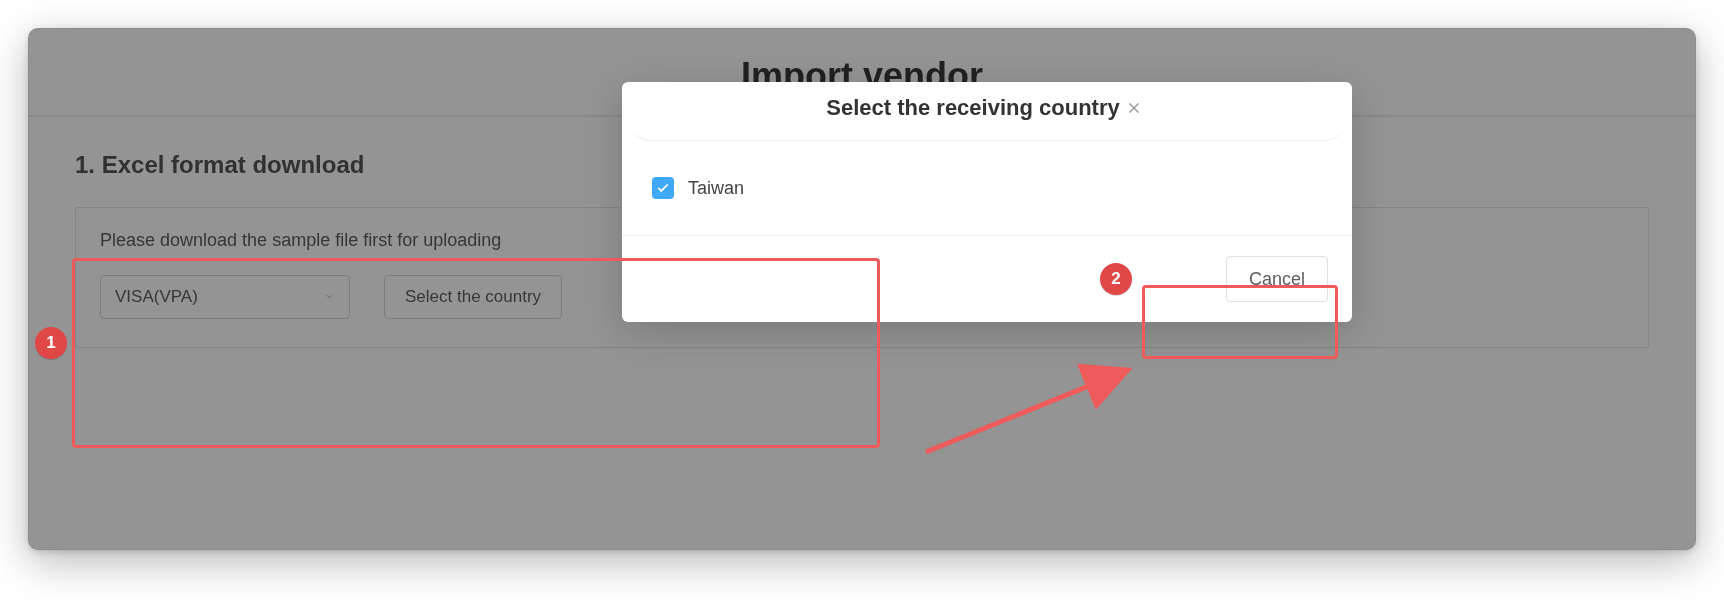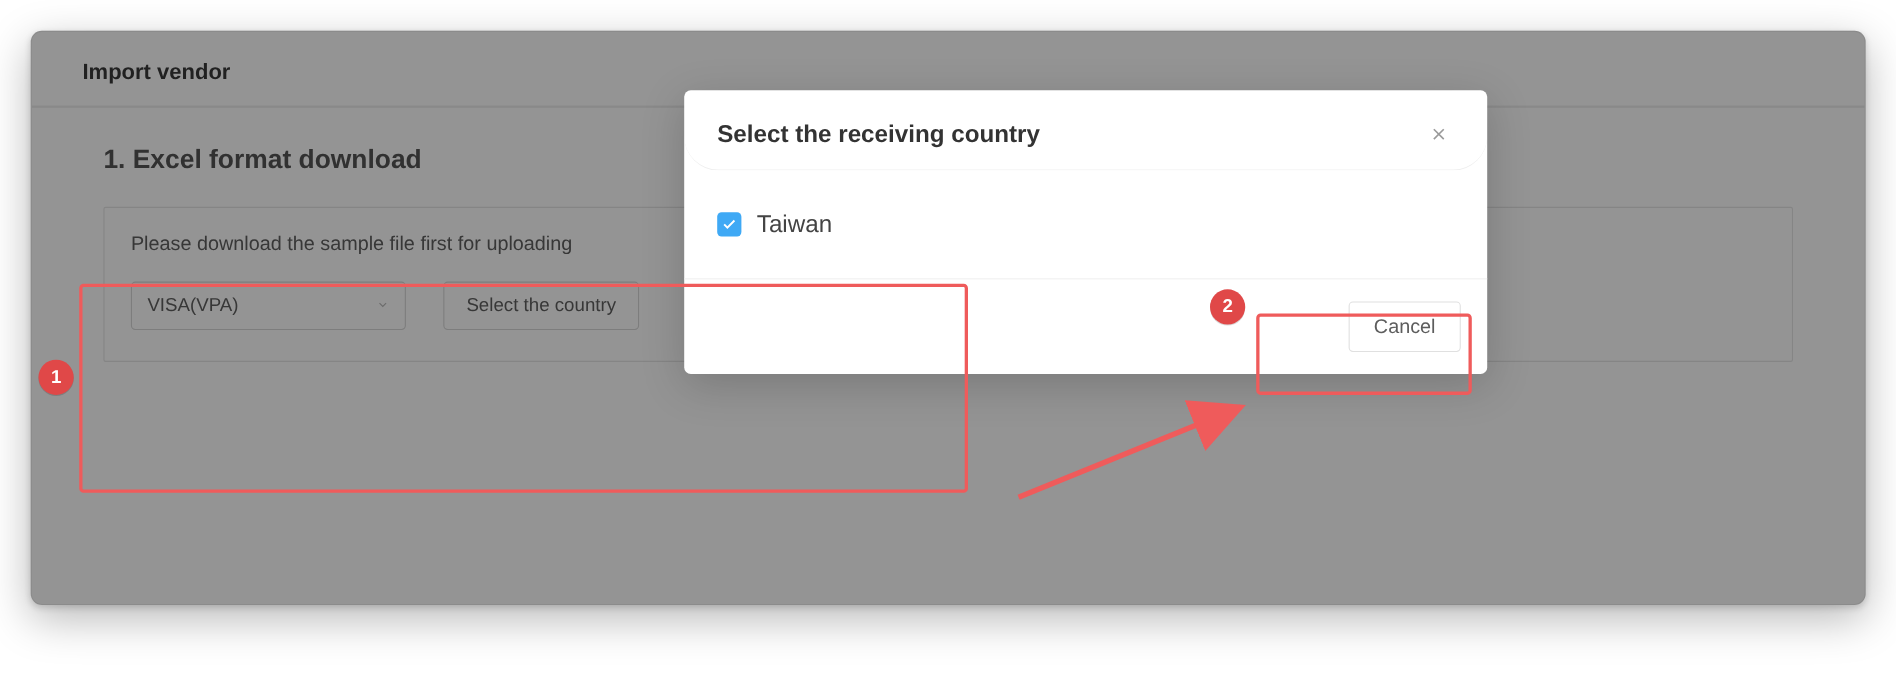--- a/index.html
+++ b/index.html
@@ -17,27 +17,28 @@
     top: 28px;
     right: 28px;
     bottom: 62px;
     background: #fff;
     border: 1px solid rgba(0,0,0,0.06);
     border-radius: 10px;
     box-shadow: 0 12px 40px rgba(0,0,0,0.28), 0 2px 6px rgba(0,0,0,0.15);
   }
   .card-title {
     padding: 26px 46px 18px;
-    font-size: 20px;
+    font-size: 36px;
     font-weight: 700;
     color: #3a3a3a;
     border-bottom: 2px solid #ececec;
+    text-align: center;
   }
   .section {
-    padding: 34px 65px 30px;
+    padding: 34px 46px 30px;
   }
   .section-title {
     font-size: 24px;
     font-weight: 700;
     color: #555;
     margin-bottom: 28px;
   }
   .panel {
     border: 1px solid #e5e5e5;
     border-radius: 2px;
@@ -100,32 +101,32 @@
     top: 82px;
     width: 730px;
     background: #fff;
     border-radius: 6px;
     box-shadow: 0 10px 40px rgba(0,0,0,0.18);
     z-index: 10;
   }
   .modal-header {
     display: flex;
     align-items: center;
-    justify-content: space-between;
-    padding: 26px 30px 18px;
+    justify-content: center;
+    padding: 12px 30px 18px;
     border-bottom: 1px solid #efefef;
     border-radius: 31px;
   }
   .modal-title { font-size: 22px; font-weight: 600; color: #333; }
   .modal-close {
     width: 28px; height: 28px; display:flex; align-items:center; justify-content:center;
     color: #9a9a9a; font-size: 22px;
   }
   .modal-body { padding: 36px 30px 36px; }
-  .checkbox-row { display:flex; align-items:center; gap: 14px; font-size: 22px; color:#444; }
+  .checkbox-row { display:flex; align-items:center; gap: 14px; font-size: 18px; color:#444; }
   .cbx {
     width: 22px; height: 22px; border-radius: 4px; background:#3fa9f5;
     display:flex; align-items:center; justify-content:center; color:#fff;
   }
   .cbx svg { width: 14px; height: 14px; }
   .modal-footer {
     border-top: 1px solid #efefef;
     padding: 20px 24px;
     display:flex; justify-content:flex-end; gap: 14px;
   }

